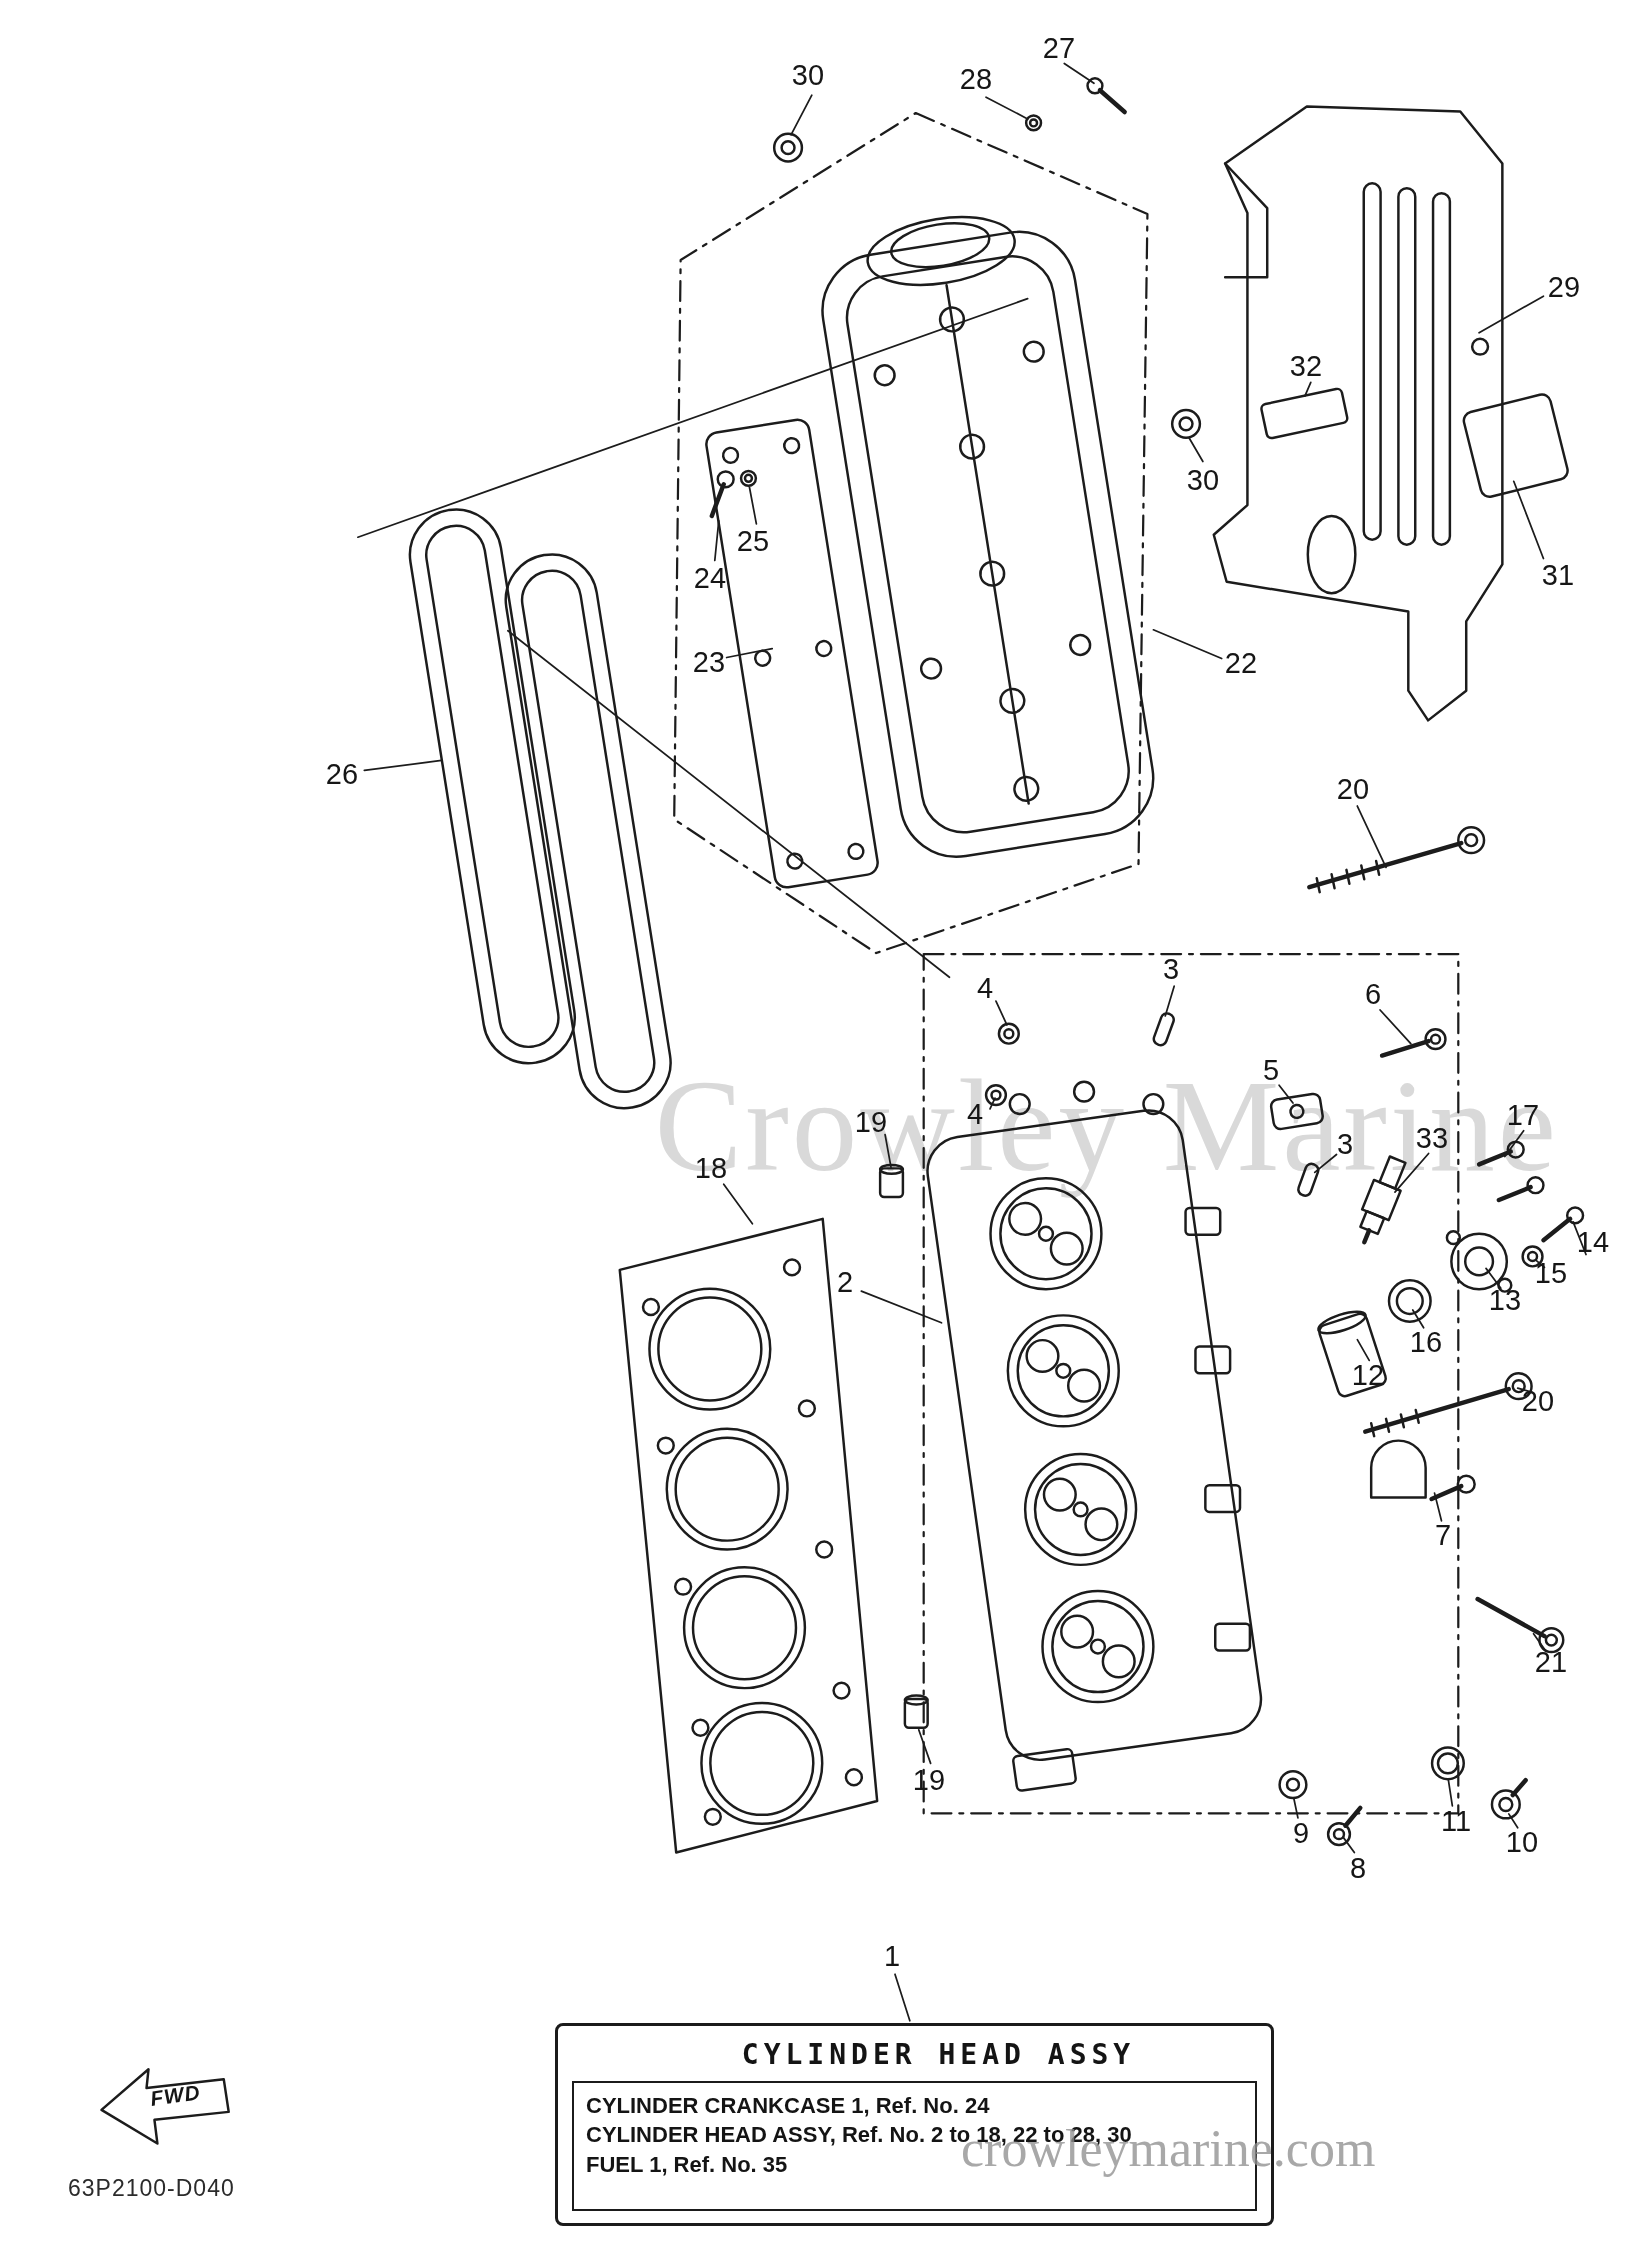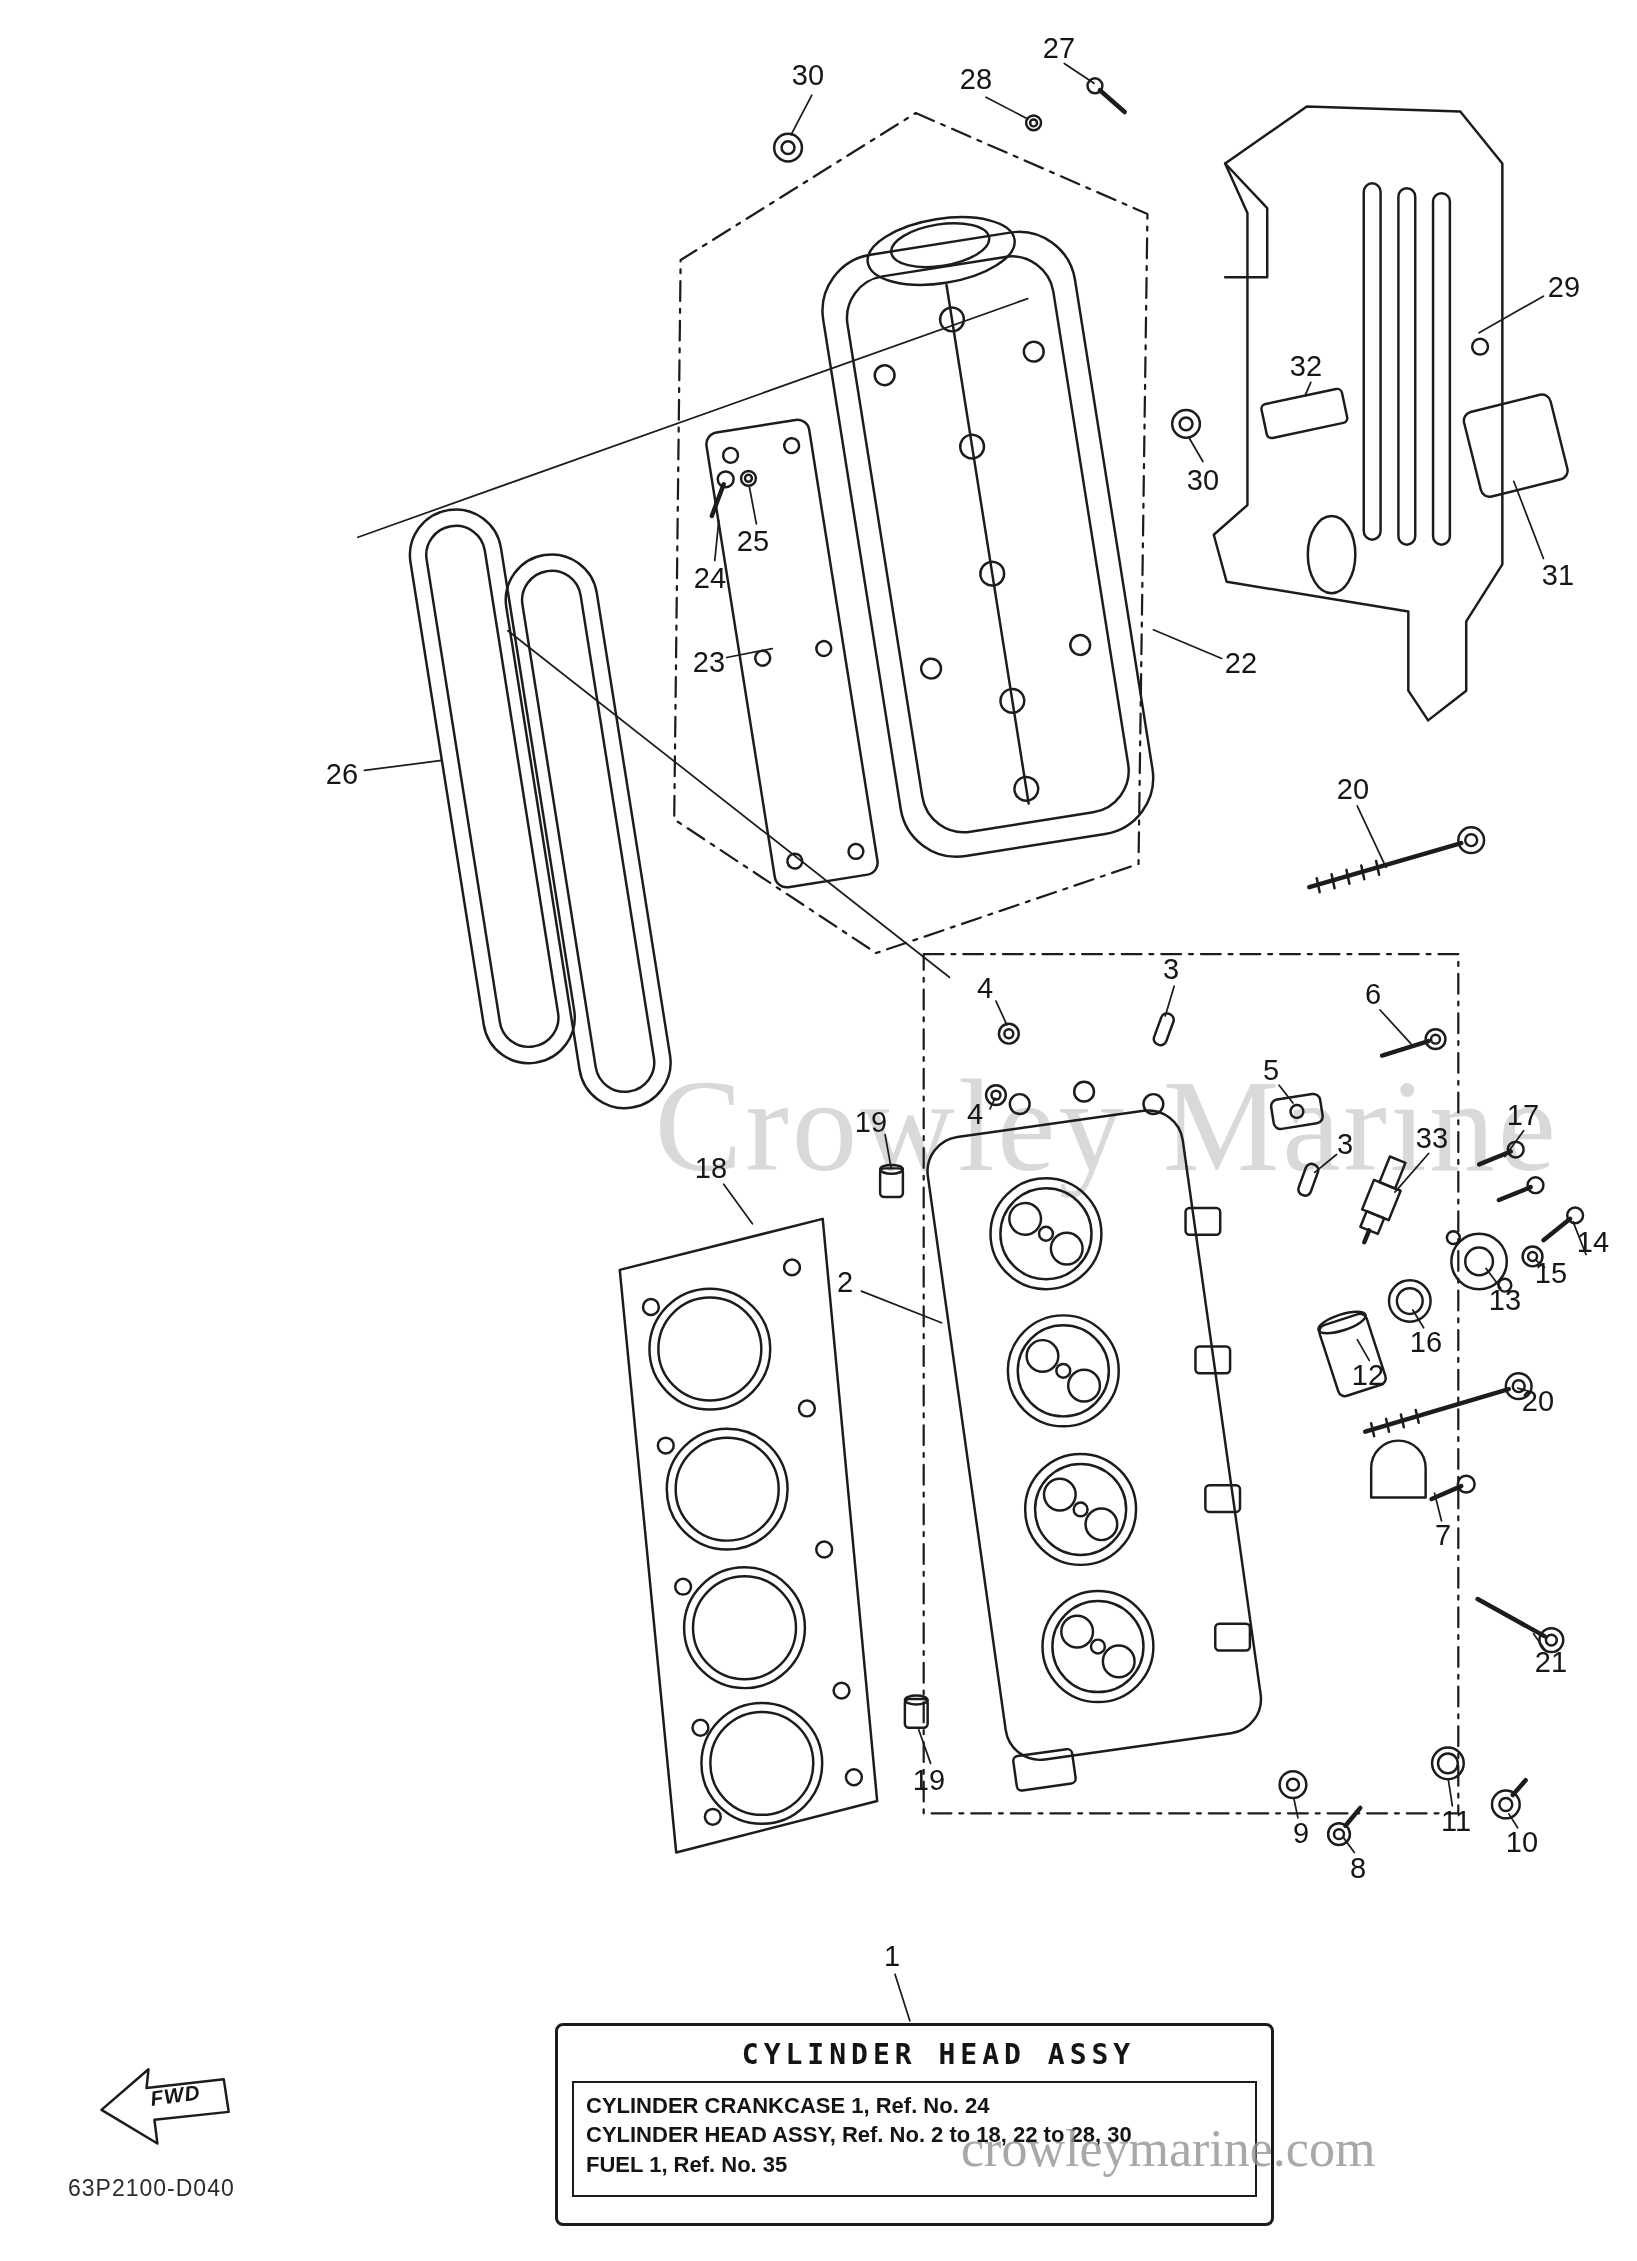--- a/index.html
+++ b/index.html
@@ -36,21 +36,21 @@
   .info-box{
     position:absolute;z-index:4;border:3px solid #1b1b1b;border-radius:8px;
     background:#ffffff;box-sizing:border-box;
   }
   .info-title{
     text-align:center;font-family:"DejaVu Sans Mono",monospace;font-weight:bold;
     font-size:28px;letter-spacing:5px;color:#141414;padding-top:12px;padding-left:48px;
   }
   .info-lines{
     margin:10px 14px 0 14px;border:2.5px solid #1b1b1b;box-sizing:border-box;
-    padding:8px 12px;height:116px;
+    padding:8px 12px;height:130px;
   }
   .info-lines div{
     font-weight:bold;font-size:22px;color:#141414;line-height:1.33;white-space:nowrap;
   }
   .drawing-code{
     position:absolute;left:68px;top:2175px;z-index:3;
     font-size:23px;color:#2b2b2b;letter-spacing:1px;
   }
 </style>
 </head>

